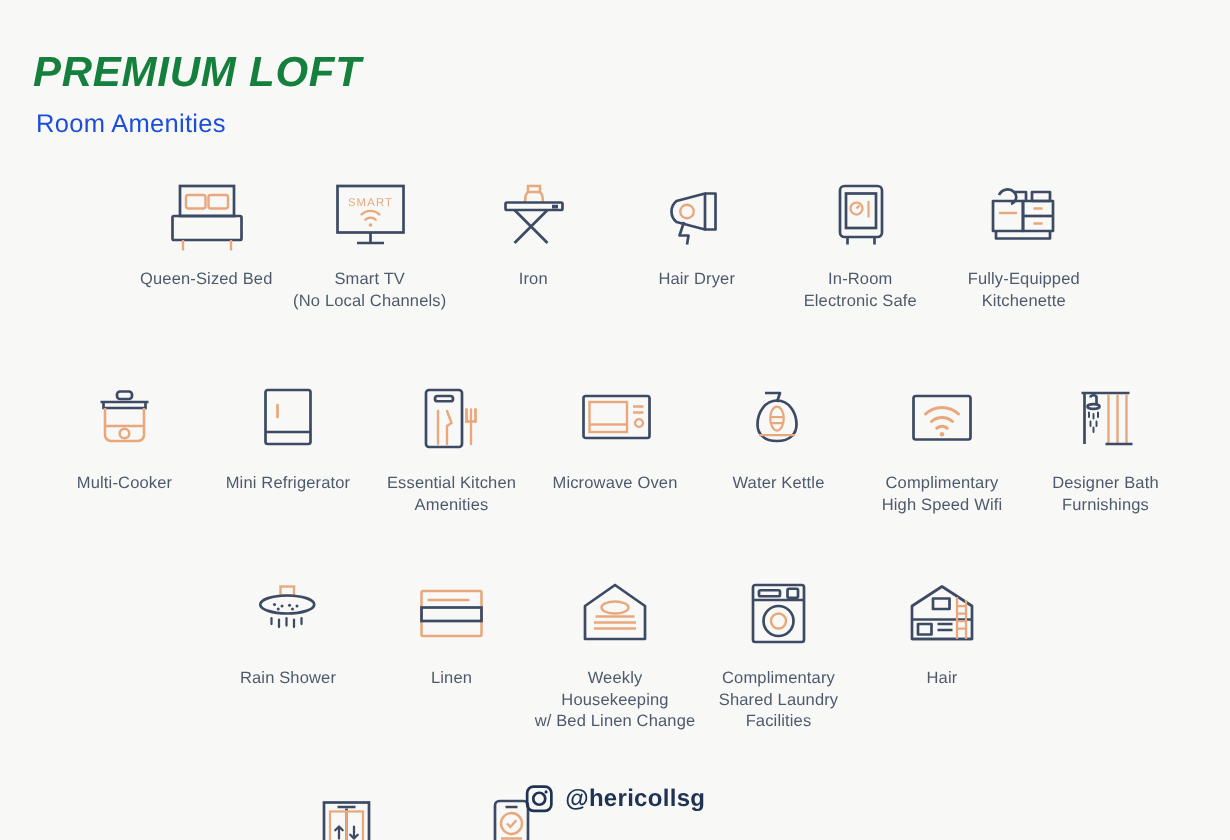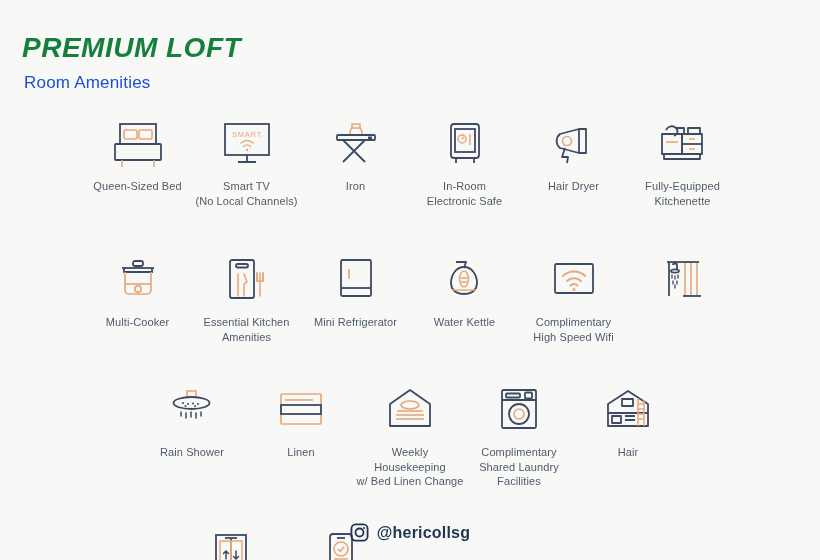--- a/index.html
+++ b/index.html
@@ -105,48 +105,48 @@
           </g>
           <rect x="39" y="18.5" width="4" height="2.5" fill="#3d4a63"></rect>
         </svg>
       </div>
       <div class="label">Iron</div>
     </div>
 
 
     <div class="cell">
       <div class="icon-wrap">
-        <svg width="52" height="52" viewBox="0 0 52 52">
-          <g fill="none" stroke="#3d4a63" stroke-width="1.8">
-            <rect x="12" y="6" width="28" height="34" rx="3"></rect>
-            <rect x="16" y="11" width="20" height="23"></rect>
-            <path d="M17 40v5M35 40v5"></path>
-          </g>
-          <g fill="none" stroke="#e8a87c" stroke-width="1.5">
-            <circle cx="23" cy="21" r="4"></circle>
-            <path d="M23 21l2-2"></path>
-            <path d="M31 16v11"></path>
-          </g>
-        </svg>
-      </div>
-      <div class="label">In-Room<br>Electronic Safe</div>
-    </div>
-
-    <div class="cell">
-      <div class="icon-wrap">
         <svg width="56" height="52" viewBox="0 0 56 52">
           <g fill="none" stroke="#3d4a63" stroke-width="1.8" stroke-linejoin="round">
             <path d="M14 16a9 9 0 0 0 0 14l19 5V11z"></path>
             <path d="M33 11h7v24h-7"></path>
             <path d="M19 30l-3 9h6l-1 6"></path>
           </g>
           <circle cx="21" cy="23" r="4.5" fill="none" stroke="#e8a87c" stroke-width="1.6"></circle>
         </svg>
       </div>
       <div class="label">Hair Dryer</div>
+    </div>
+
+    <div class="cell">
+      <div class="icon-wrap">
+        <svg width="52" height="52" viewBox="0 0 52 52">
+          <g fill="none" stroke="#3d4a63" stroke-width="1.8">
+            <rect x="12" y="6" width="28" height="34" rx="3"></rect>
+            <rect x="16" y="11" width="20" height="23"></rect>
+            <path d="M17 40v5M35 40v5"></path>
+          </g>
+          <g fill="none" stroke="#e8a87c" stroke-width="1.5">
+            <circle cx="23" cy="21" r="4"></circle>
+            <path d="M23 21l2-2"></path>
+            <path d="M31 16v11"></path>
+          </g>
+        </svg>
+      </div>
+      <div class="label">In-Room<br>Electronic Safe</div>
     </div>
 
     <div class="cell">
       <div class="icon-wrap">
         <svg width="62" height="52" viewBox="0 0 62 52">
           <g fill="none" stroke="#3d4a63" stroke-width="1.8" stroke-linejoin="round">
             <path d="M14 12c2-4 7-5 10-2 3 3 1 7-2 8"></path>
             <path d="M24 10h8v6"></path>
             <rect x="10" y="16" width="20" height="20"></rect>
             <rect x="30" y="16" width="20" height="20"></rect>
@@ -180,51 +180,67 @@
             <path d="M14 30h26"></path>
             <circle cx="27" cy="35" r="3.2"></circle>
           </g>
         </svg>
       </div>
       <div class="label">Multi-Cooker</div>
     </div>
 
     <div class="cell">
       <div class="icon-wrap">
+        <svg width="52" height="52" viewBox="0 0 52 52">
+          <g fill="none" stroke="#3d4a63" stroke-width="1.8">
+            <rect x="11" y="6" width="30" height="36" rx="1.5"></rect>
+            <path d="M11 34h30"></path>
+          </g>
+          <path d="M19 16v8" fill="none" stroke="#e8a87c" stroke-width="1.8" stroke-linecap="round"></path>
+        </svg>
+      </div>
+      <div class="label">Mini Refrigerator</div>
+    </div>
+
+    <div class="cell">
+      <div class="icon-wrap">
         <svg width="56" height="52" viewBox="0 0 56 52">
           <g fill="none" stroke="#3d4a63" stroke-width="1.8">
             <rect x="11" y="6" width="24" height="38" rx="2"></rect>
             <rect x="17" y="10" width="12" height="3.5" rx="1.7"></rect>
           </g>
           <g fill="none" stroke="#e8a87c" stroke-width="1.6" stroke-linecap="round">
             <path d="M19 20v10"></path>
               <path d="M19 30v12"></path>
             <path d="M25 20l3 8-3 2v12"></path>
             <path d="M38 19v8h6v-8"></path>
               <path d="M41 19v23"></path>
             <path d="M38 19v8M44 19v8"></path>
           </g>
         </svg>
       </div>
       <div class="label">Essential Kitchen<br>Amenities</div>
     </div>
 
     <div class="cell">
       <div class="icon-wrap">
-        <svg width="52" height="52" viewBox="0 0 52 52">
-          <g fill="none" stroke="#3d4a63" stroke-width="1.8">
-            <rect x="11" y="6" width="30" height="36" rx="1.5"></rect>
-            <path d="M11 34h30"></path>
-          </g>
-          <path d="M19 16v8" fill="none" stroke="#e8a87c" stroke-width="1.8" stroke-linecap="round"></path>
-        </svg>
-      </div>
-      <div class="label">Mini Refrigerator</div>
-    </div>
-
+        <svg width="58" height="52" viewBox="0 0 58 52">
+          <g fill="none" stroke="#3d4a63" stroke-width="1.8">
+            <rect x="8" y="10" width="44" height="28" rx="1.5"></rect>
+          </g>
+          <g fill="none" stroke="#e8a87c" stroke-width="1.6">
+            <rect x="12" y="14" width="25" height="20"></rect>
+            <path d="M12 29h25"></path>
+            <path d="M41 17h7M41 21h7"></path>
+            <circle cx="45" cy="28" r="2.6"></circle>
+          </g>
+        </svg>
+      </div>
+      <div class="label">Microwave Oven</div>
+    </div>
 
     <div class="cell">
       <div class="icon-wrap">
         <svg width="52" height="52" viewBox="0 0 52 52">
           <g fill="none" stroke="#3d4a63" stroke-width="1.8" stroke-linejoin="round">
             <path d="M17 8h10l-2 6"></path>
             <path d="M25 13c8 0 13 8 13 16 0 6-4 11-13 11s-13-5-13-11c0-8 5-16 13-16z"></path>
           </g>
           <g fill="none" stroke="#e8a87c" stroke-width="1.5">
             <ellipse cx="25" cy="25" rx="4.5" ry="8"></ellipse>
@@ -262,20 +278,21 @@
           </g>
           <g fill="none" stroke="#3d4a63" stroke-width="1.3" stroke-linecap="round">
             <path d="M17 21v3M20 22v3M23 21v3M18 27v3M22 27v3M20 31v3"></path>
           </g>
           <g fill="none" stroke="#e8a87c" stroke-width="1.6">
             <path d="M30 9v33M36 9v33M42 9v33"></path>
           </g>
           <path d="M28 42h18" fill="none" stroke="#3d4a63" stroke-width="1.8"></path>
         </svg>
       </div>
+      <div class="label">Designer Bath<br>Furnishings</div>
     </div>
   </div>
 
   <div class="row-spacer"></div>
 
   <div class="row">
     <div class="cell">
       <div class="icon-wrap">
         <svg width="58" height="52" viewBox="0 0 58 52">
           <rect x="24" y="7" width="9" height="6" fill="none" stroke="#e8a87c" stroke-width="1.6"></rect>

